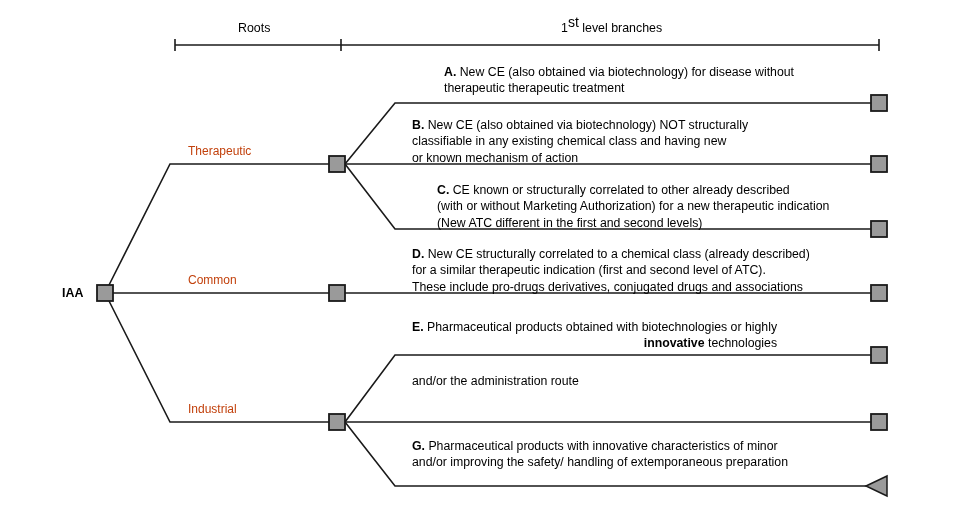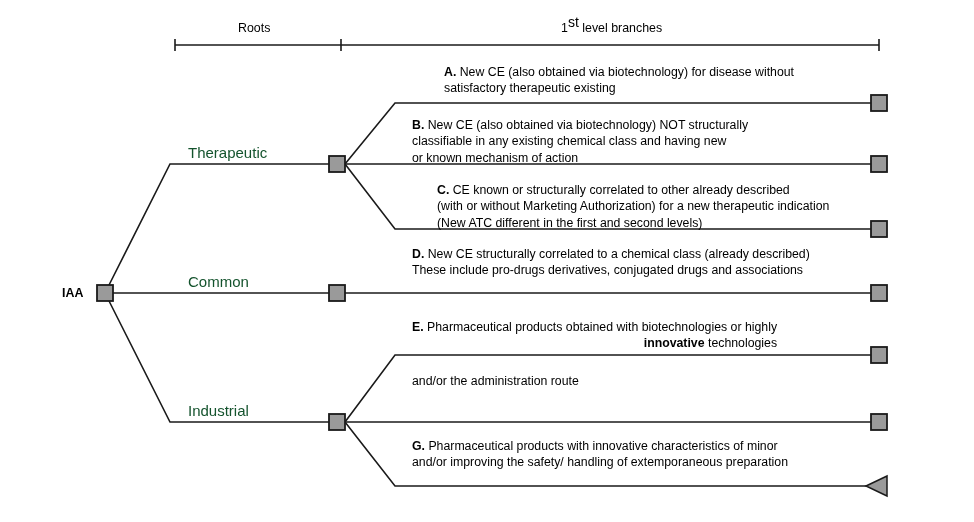--- a/index.html
+++ b/index.html
@@ -75,22 +75,22 @@
     position: absolute;
     font-family: "Liberation Sans", sans-serif;
     font-size: 12.4px;
     font-weight: bold;
     color: #000000;
     white-space: pre;
   }
   .edge-label {
     position: absolute;
     font-family: "Liberation Sans", sans-serif;
-    font-size: 15px;
-    color: #14532d;
+    font-size: 12px;
+    color: #c2410c;
     white-space: pre;
   }
   .leaf-text b {
     font-weight: bold;
   }
 </style>
 </head>
 <body>
 
 <div id="diagram-root">
@@ -146,21 +146,21 @@
 
   <div class="ruler-label" style="left:238px; top:21px;">Roots</div>
   <div class="ruler-label" style="left:561px; top:21px;"><span>1</span><sup>st</sup><span> level branches</span></div>
 
   <div class="root-label" style="left:62px; top:286px;">IAA</div>
 
   <div class="edge-label" style="left:188px; top:144px;">Therapeutic</div>
   <div class="edge-label" style="left:188px; top:273px;">Common</div>
   <div class="edge-label" style="left:188px; top:402px;">Industrial</div>
 
-  <div class="txt leaf-text" style="left:412px; top:64px;margin-left:32px;"><div><b>A.</b><span> New CE (also obtained via biotechnology) for disease without</span></div><div><span>satisfactory therapeutic existing</span></div></div>
+  <div class="txt leaf-text" style="left:412px; top:64px;margin-left:32px;"><div><b>A.</b><span> New CE (also obtained via biotechnology) for disease without</span></div><div><span>therapeutic therapeutic treatment</span></div></div>
   <div class="txt leaf-text" style="left:412px; top:117px;"><div><b>B.</b><span> New CE (also obtained via biotechnology) NOT structurally</span></div><div><span>classifiable in any existing chemical class and having new</span></div><div><span>or known mechanism of action</span></div></div>
   <div class="txt leaf-text" style="left:412px; top:182px;margin-left:25px;"><div><b>C.</b><span> CE known or structurally correlated to other already described</span></div><div><span>(with or without Marketing Authorization) for a new therapeutic indication</span></div><div><span>(New ATC different in the first and second levels)</span></div></div>
-  <div class="txt leaf-text" style="left:412px; top:246px;"><div><b>D.</b><span> New CE structurally correlated to a chemical class (already described)</span></div><div><span>These include pro-drugs derivatives, conjugated drugs and associations</span></div></div>
+  <div class="txt leaf-text" style="left:412px; top:246px;"><div><b>D.</b><span> New CE structurally correlated to a chemical class (already described)</span></div><div><span>for a similar therapeutic indication (first and second level of ATC).</span></div><div><span>These include pro-drugs derivatives, conjugated drugs and associations</span></div></div>
   <div class="txt leaf-text" style="left:412px; top:319px;text-align:right;"><div><b>E.</b><span> Pharmaceutical products obtained with biotechnologies or highly</span></div><div><b>innovative</b><span> technologies</span></div></div>
   <div class="txt leaf-text" style="left:412px; top:373px;"><div><span>and/or the administration route</span></div></div>
   <div class="txt leaf-text" style="left:412px; top:438px;"><div><b>G.</b><span> Pharmaceutical products with innovative characteristics of minor</span></div><div><span>and/or improving the safety/ handling of extemporaneous preparation</span></div></div>
 
 </div>
 
 </body></html>

